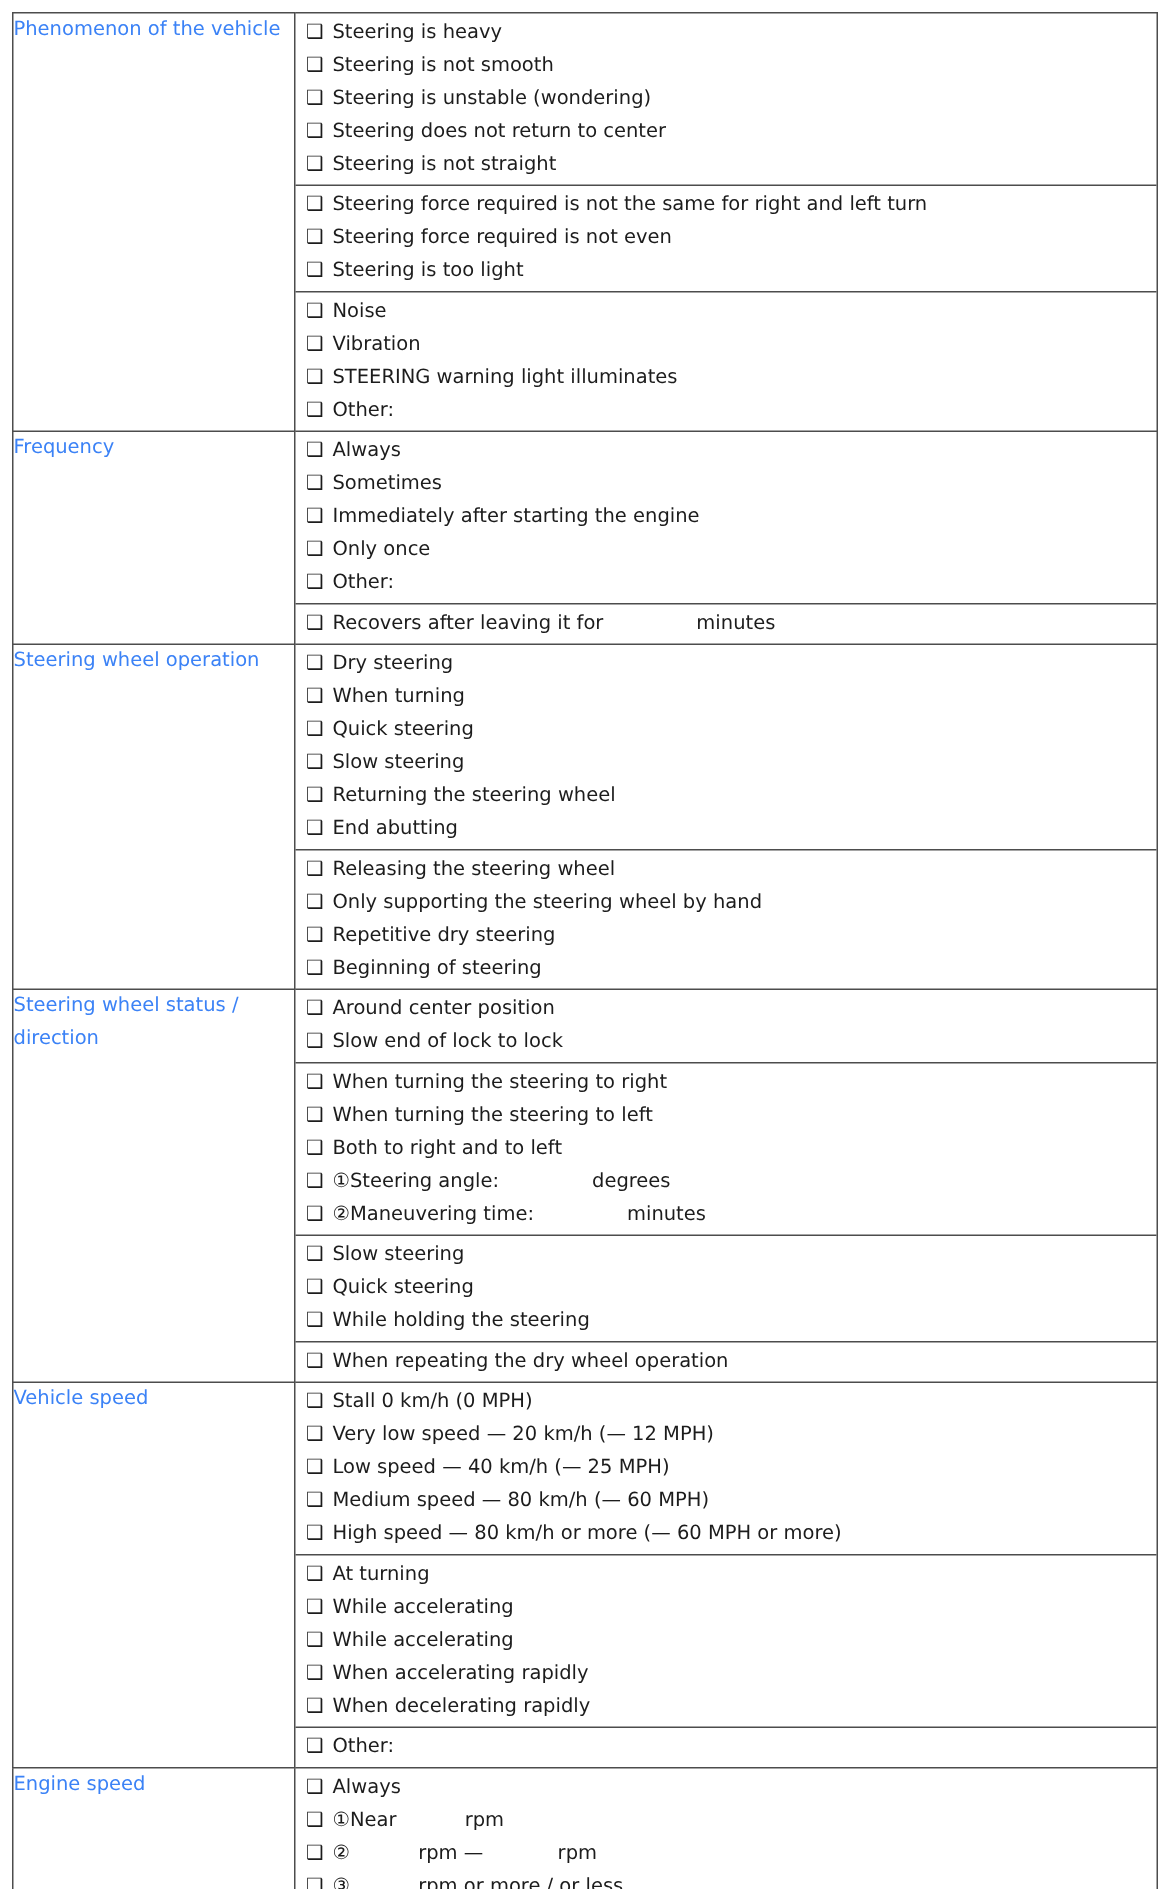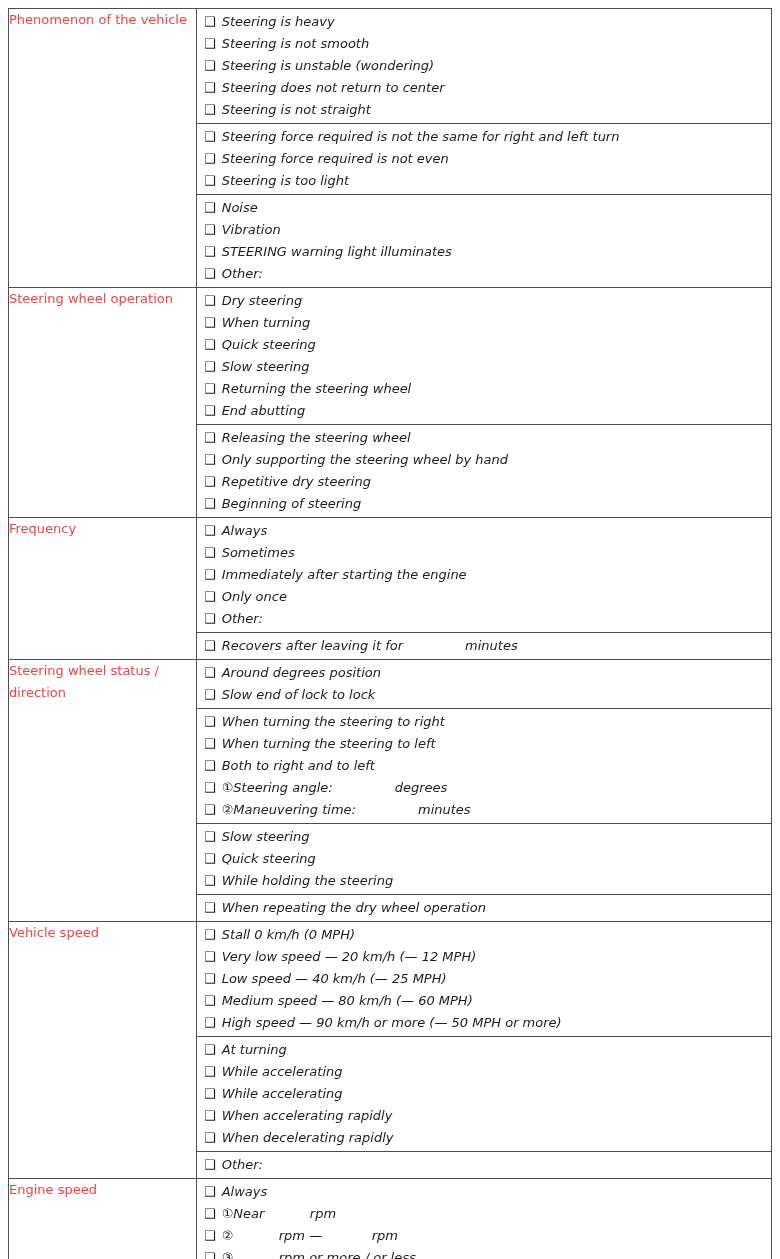--- a/index.html
+++ b/index.html
@@ -22,21 +22,21 @@
   table.check-sheet td {
     border: 1px solid #4d4d4d;
     vertical-align: top;
     padding: 0;
   }
   td.category-cell {
     width: 188px;
     padding: 4px 6px 4px 6px;
     font-size: 13px;
     line-height: 22px;
-    color: #ef4444;
+    color: #3b82f6;
   }
   td.items-cell {
     padding: 0;
   }
   .group {
     padding: 2px 0 2px 0;
   }
   .group:empty { min-height: 14px; }
   .group + .group {
     border-top: 1px solid #4d4d4d;
@@ -51,21 +51,20 @@
     cursor: default;
   }
   .checkbox {
     flex: 0 0 auto;
     margin-right: 6px;
     font-size: 13px;
     color: #1c1c1c;
   }
   .label {
     white-space: pre-wrap;
-    font-style: italic;
   }
 </style>
 </head>
 <body>
 
 <div class="sheet">
   <table class="check-sheet">
     <tbody id="table-body">
         <tr>
           <td class="category-cell">Phenomenon of the vehicle</td>
@@ -120,20 +119,53 @@
                 <span class="label">STEERING warning light illuminates</span>
               </div>
               <div class="item">
                 <span class="checkbox">❑</span>
                 <span class="label">Other:</span>
               </div>
             </div>
           </td>
         </tr>
         <tr>
+          <td class="category-cell">Frequency</td>
+          <td class="items-cell">
+            <div class="group">
+              <div class="item">
+                <span class="checkbox">❑</span>
+                <span class="label">Always</span>
+              </div>
+              <div class="item">
+                <span class="checkbox">❑</span>
+                <span class="label">Sometimes</span>
+              </div>
+              <div class="item">
+                <span class="checkbox">❑</span>
+                <span class="label">Immediately after starting the engine</span>
+              </div>
+              <div class="item">
+                <span class="checkbox">❑</span>
+                <span class="label">Only once</span>
+              </div>
+              <div class="item">
+                <span class="checkbox">❑</span>
+                <span class="label">Other:</span>
+              </div>
+            </div>
+            <div class="group">
+              <div class="item">
+                <span class="checkbox">❑</span>
+                <span class="label">Recovers after leaving it for               minutes</span>
+              </div>
+            </div>
+          </td>
+        </tr>
+        <tr>
           <td class="category-cell">Steering wheel operation</td>
           <td class="items-cell">
             <div class="group">
               <div class="item">
                 <span class="checkbox">❑</span>
                 <span class="label">Dry steering</span>
               </div>
               <div class="item">
                 <span class="checkbox">❑</span>
                 <span class="label">When turning</span>
@@ -169,59 +201,26 @@
                 <span class="label">Repetitive dry steering</span>
               </div>
               <div class="item">
                 <span class="checkbox">❑</span>
                 <span class="label">Beginning of steering</span>
               </div>
             </div>
           </td>
         </tr>
         <tr>
-          <td class="category-cell">Frequency</td>
-          <td class="items-cell">
-            <div class="group">
-              <div class="item">
-                <span class="checkbox">❑</span>
-                <span class="label">Always</span>
-              </div>
-              <div class="item">
-                <span class="checkbox">❑</span>
-                <span class="label">Sometimes</span>
-              </div>
-              <div class="item">
-                <span class="checkbox">❑</span>
-                <span class="label">Immediately after starting the engine</span>
-              </div>
-              <div class="item">
-                <span class="checkbox">❑</span>
-                <span class="label">Only once</span>
-              </div>
-              <div class="item">
-                <span class="checkbox">❑</span>
-                <span class="label">Other:</span>
-              </div>
-            </div>
-            <div class="group">
-              <div class="item">
-                <span class="checkbox">❑</span>
-                <span class="label">Recovers after leaving it for               minutes</span>
-              </div>
-            </div>
-          </td>
-        </tr>
-        <tr>
           <td class="category-cell">Steering wheel status / direction</td>
           <td class="items-cell">
             <div class="group">
               <div class="item">
                 <span class="checkbox">❑</span>
-                <span class="label">Around degrees position</span>
+                <span class="label">Around center position</span>
               </div>
               <div class="item">
                 <span class="checkbox">❑</span>
                 <span class="label">Slow end of lock to lock</span>
               </div>
             </div>
             <div class="group">
               <div class="item">
                 <span class="checkbox">❑</span>
                 <span class="label">When turning the steering to right</span>
@@ -280,21 +279,21 @@
               <div class="item">
                 <span class="checkbox">❑</span>
                 <span class="label">Low speed — 40 km/h (— 25 MPH)</span>
               </div>
               <div class="item">
                 <span class="checkbox">❑</span>
                 <span class="label">Medium speed — 80 km/h (— 60 MPH)</span>
               </div>
               <div class="item">
                 <span class="checkbox">❑</span>
-                <span class="label">High speed — 90 km/h or more (— 50 MPH or more)</span>
+                <span class="label">High speed — 80 km/h or more (— 60 MPH or more)</span>
               </div>
             </div>
             <div class="group">
               <div class="item">
                 <span class="checkbox">❑</span>
                 <span class="label">At turning</span>
               </div>
               <div class="item">
                 <span class="checkbox">❑</span>
                 <span class="label">While accelerating</span>

